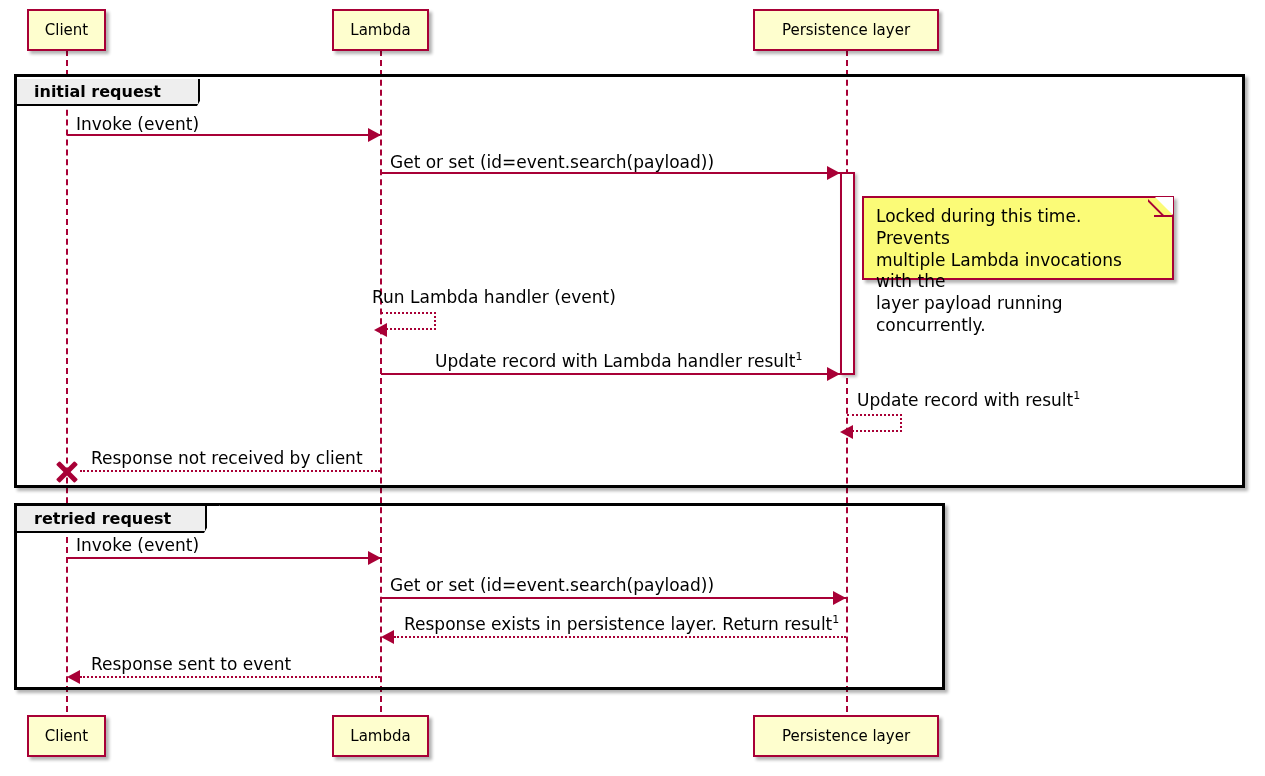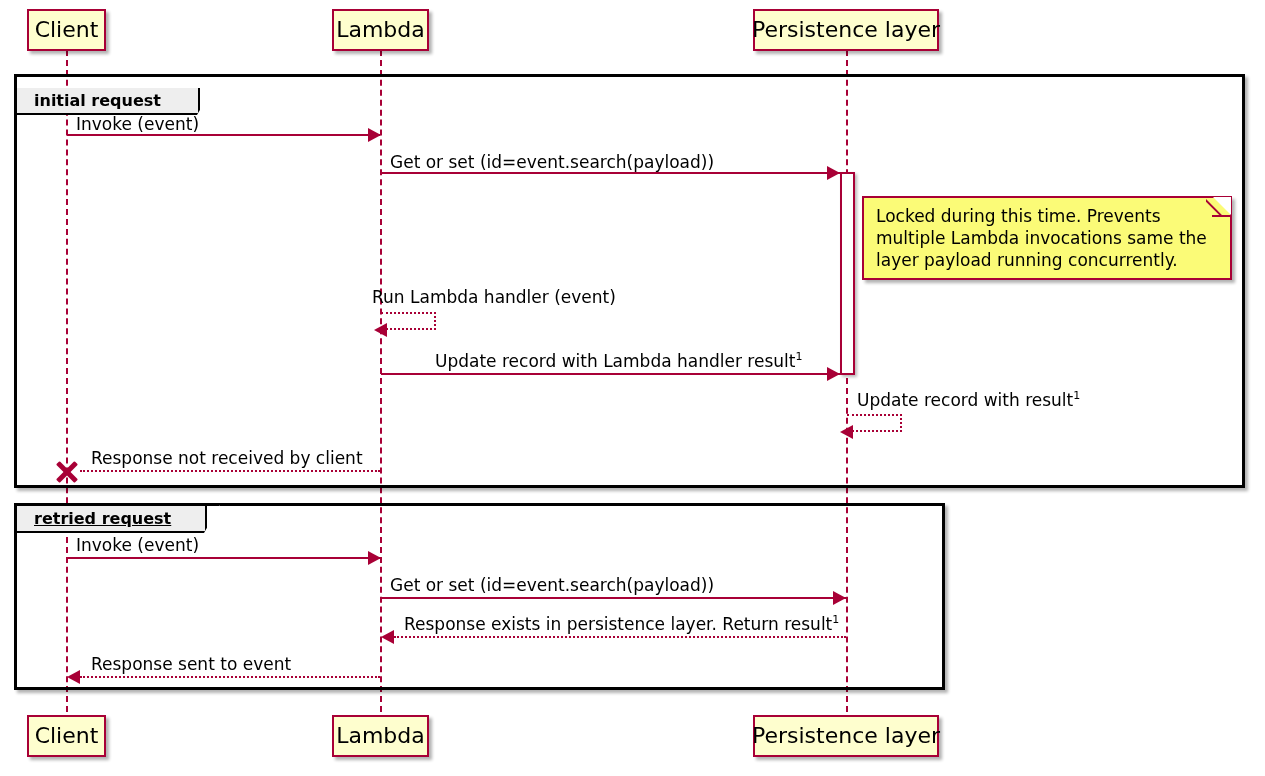--- a/index.html
+++ b/index.html
@@ -20,21 +20,21 @@
     width: 1265px;
     height: 776px;
   }
   
   .participant {
     position: absolute;
     box-sizing: border-box;
     background: #FEFECE;
     border: 2px solid #A80036;
     color: #000000;
-    font-size: 22px;
+    font-size: 15px;
     line-height: 1;
     display: flex;
     align-items: center;
     justify-content: center;
     box-shadow: 3px 3px 3px rgba(0,0,0,0.30);
     white-space: nowrap;
   }
   
   .lifeline {
     position: absolute;
@@ -215,44 +215,44 @@
     <span>Client</span>
   </div>
   <div class="participant" style="left:332px; top:715px; width:97px; height:42px;">
     <span>Lambda</span>
   </div>
   <div class="participant" style="left:753px; top:715px; width:186px; height:42px;">
     <span>Persistence layer</span>
   </div>
 
   <div class="frame" style="left:14px; top:74px; width:1231px; height:414px;"></div>
-  <div class="frame-tab" style="left:17px; top:88px; width:183px;">
+  <div class="frame-tab" style="left:17px; top:79px; width:183px;">
     <span>initial request</span>
   </div>
 
   <div class="activation" style="left:840px; top:172px; width:15px; height:203px;"></div>
 
   <div class="msg-label" style="left:76px; top:115px;">
     <span>Invoke (event)</span>
   </div>
   <div class="msg-line" style="left:67px; top:134px; width:313px;"></div>
   <div class="arrow-right" style="left:368px; top:128px;"></div>
 
   <div class="msg-label" style="left:390px; top:153px;">
     <span>Get or set (id=event.search(payload))</span>
   </div>
   <div class="msg-line" style="left:381px; top:172px; width:459px;"></div>
   <div class="arrow-right" style="left:827px; top:166px;"></div>
 
-  <div class="note" style="left:862px; top:196px; width:370px; height:84px;">
+  <div class="note" style="left:862px; top:196px; width:312px; height:84px;">
     <div class="note-fold"></div>
     <div class="note-fold-line"></div>
     <div class="note-fold-edge"></div>
     <div>Locked during this time. Prevents</div>
-    <div>multiple Lambda invocations same the</div>
+    <div>multiple Lambda invocations with the</div>
     <div>layer payload running concurrently.</div>
   </div>
 
   <div class="msg-label" style="left:372px; top:288px;">
     <span>Run Lambda handler (event)</span>
   </div>
   <div class="self-msg" style="left:381px; top:312px; width:55px; height:18px;"></div>
   <div class="arrow-left" style="left:374px; top:323px;"></div>
 
   <div class="msg-label" style="left:391px; top:352px;margin-left:44px;">
@@ -267,21 +267,21 @@
   <div class="self-msg" style="left:847px; top:414px; width:55px; height:18px;"></div>
   <div class="arrow-left" style="left:840px; top:425px;"></div>
 
   <div class="msg-label" style="left:91px; top:449px;">
     <span>Response not received by client</span>
   </div>
   <div class="msg-line dotted" style="left:80px; top:470px; width:300px;"></div>
   <div class="destroy-x" style="left:54px; top:459px;"></div>
 
   <div class="frame" style="left:14px; top:503px; width:931px; height:187px;"></div>
-  <div class="frame-tab" style="left:17px; top:506px; width:190px;text-decoration:underline;">
+  <div class="frame-tab" style="left:17px; top:506px; width:190px;">
     <span>retried request</span>
   </div>
 
   <div class="msg-label" style="left:76px; top:536px;">
     <span>Invoke (event)</span>
   </div>
   <div class="msg-line" style="left:67px; top:557px; width:313px;"></div>
   <div class="arrow-right" style="left:368px; top:551px;"></div>
 
   <div class="msg-label" style="left:390px; top:576px;">

